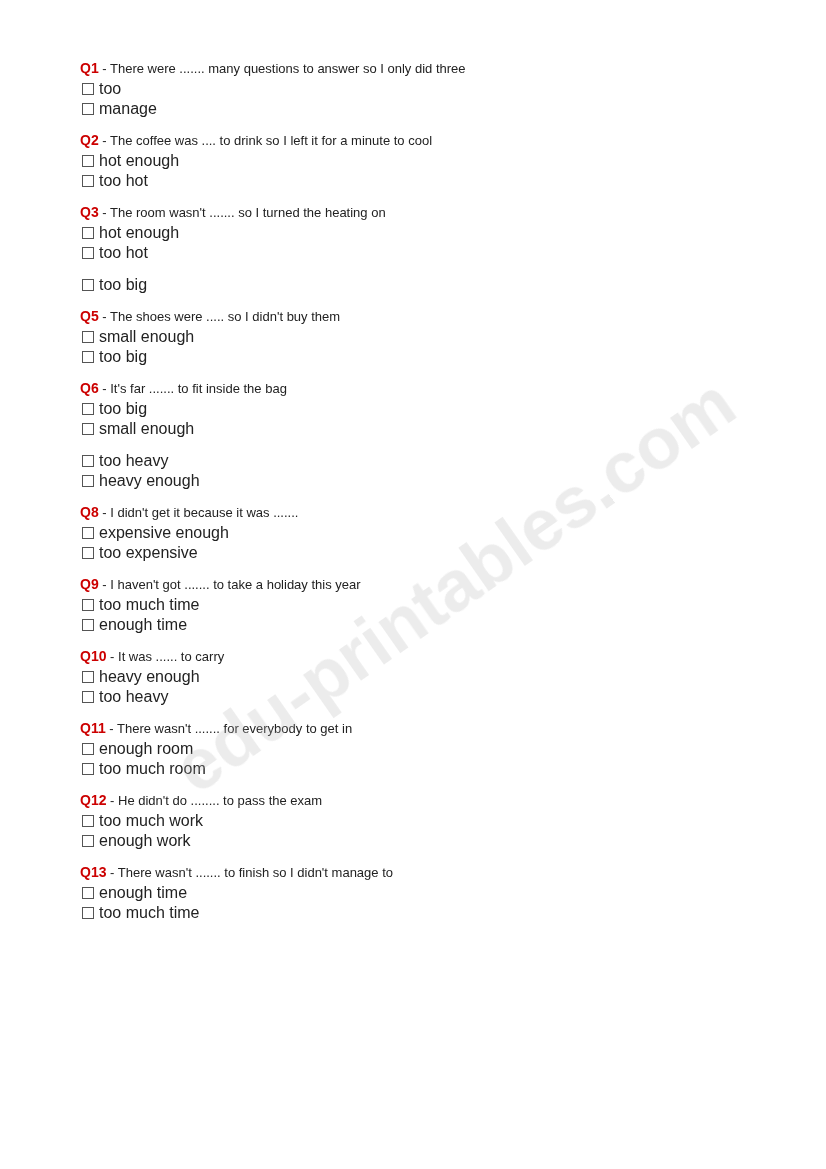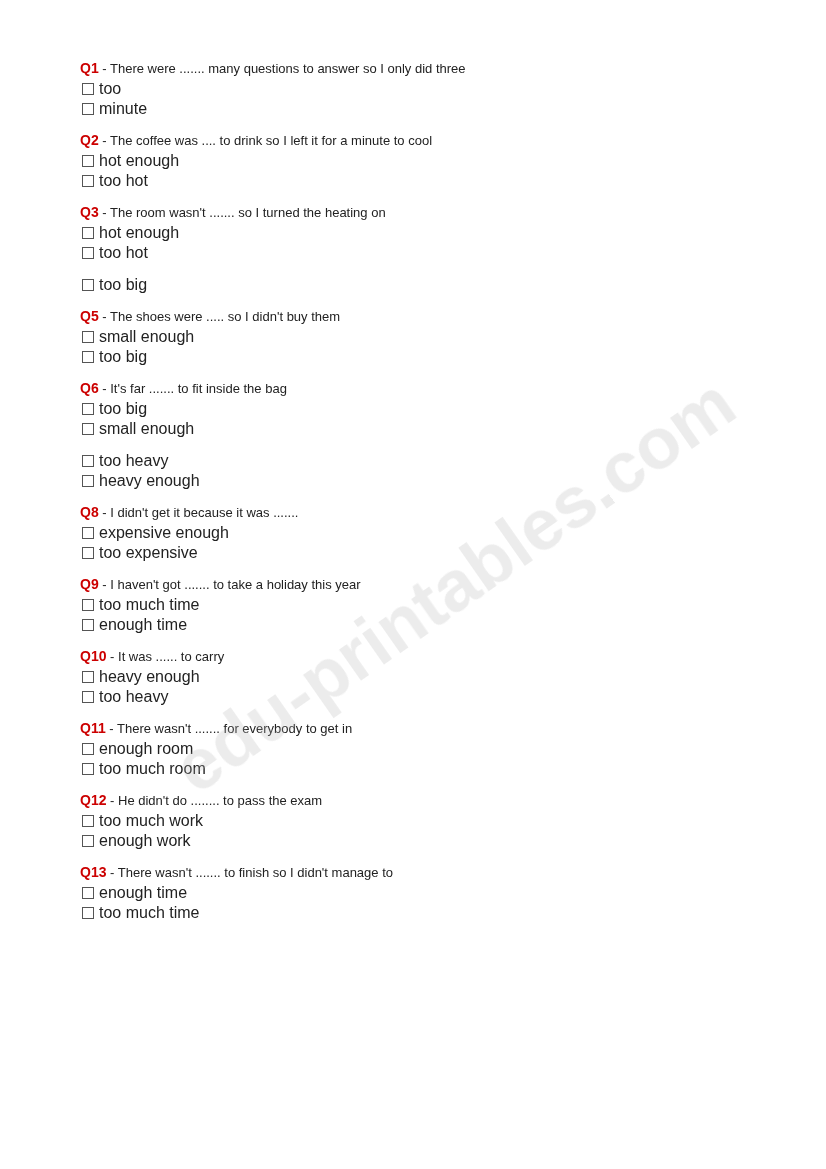--- a/index.html
+++ b/index.html
@@ -68,21 +68,21 @@
 
 <div id="questions-container">
     <div class="question-block">
       <div class="question-line"><span class="q-label">Q1</span><span class="q-text"> - There were ....... many questions to answer so I only did three</span></div>
       <div class="option-line">
         <span class="checkbox"></span>
         <span class="option-text">too</span>
       </div>
       <div class="option-line">
         <span class="checkbox"></span>
-        <span class="option-text">minute</span>
+        <span class="option-text">manage</span>
       </div>
     </div>
     <div class="question-block">
       <div class="question-line"><span class="q-label">Q2</span><span class="q-text"> - The coffee was .... to drink so I left it for a minute to cool</span></div>
       <div class="option-line">
         <span class="checkbox"></span>
         <span class="option-text">hot enough</span>
       </div>
       <div class="option-line">
         <span class="checkbox"></span>

